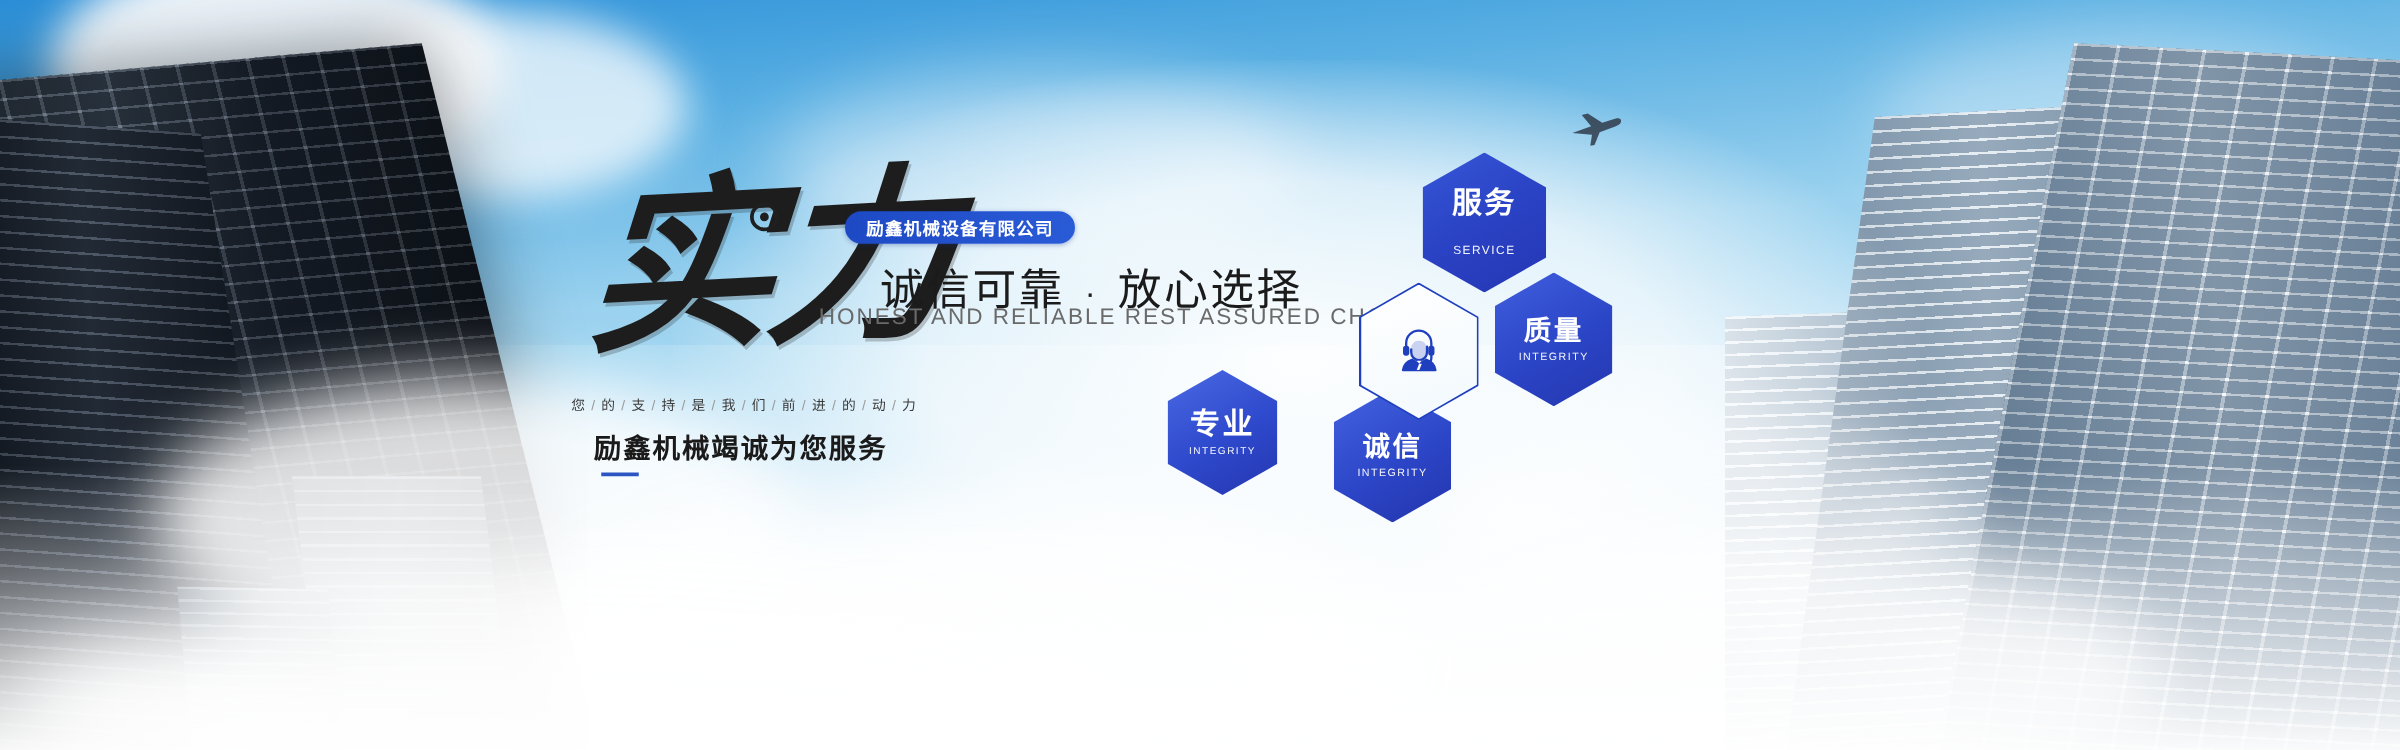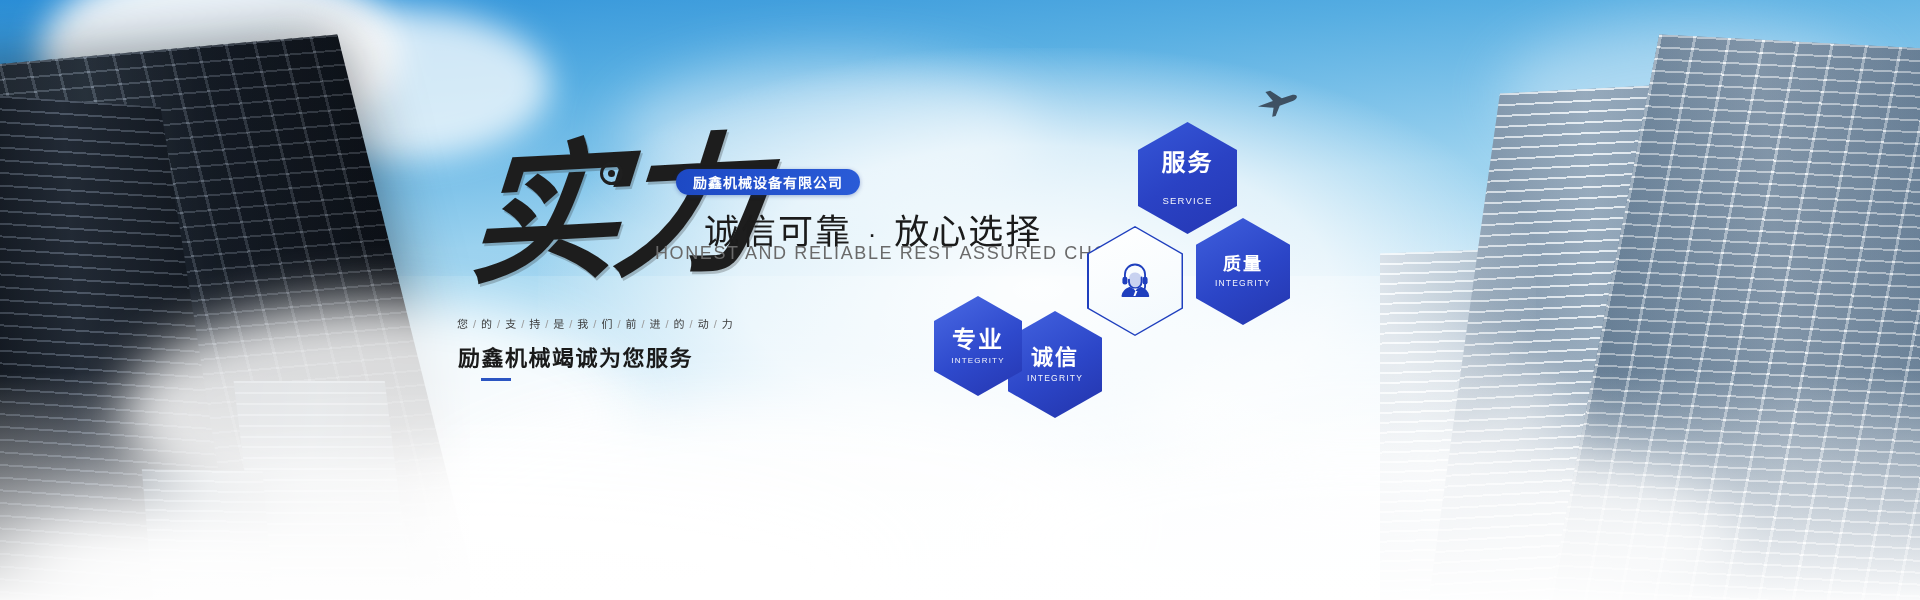--- a/index.html
+++ b/index.html
@@ -181,21 +181,21 @@
     font-size:18px;color:#6a6a6a;letter-spacing:1.6px;white-space:nowrap;
   }
 
   .slogan{
     position:absolute;left:457px;top:315px;
     font-size:11px;color:#3b3b3b;letter-spacing:1px;white-space:nowrap;
   }
   .slogan .sep{color:#9a9a9a;padding:0 4px;}
 
   .sub{
-    position:absolute;left:458px;top:340px;
+    position:absolute;left:475px;top:340px;
     font-size:22px;font-weight:700;color:#1a1a1a;letter-spacing:1.5px;white-space:nowrap;
   }
   .rule{
     position:absolute;left:481px;top:378px;width:30px;height:3px;background:#2b55c2;
   }
 
   
   .hexwrap{position:absolute;left:0;top:0;width:1920px;height:600px;}
   .hex{
     position:absolute;
@@ -211,25 +211,25 @@
     left:1138px;top:122px;width:99px;height:112px;
     background:linear-gradient(150deg,#3657d8 0%,#2a42c4 50%,#2537b4 100%);
   }
   .hex-service .cn{font-size:24px;}
   .hex-service .en{font-size:9.5px;margin-top:20px;}
 
   .hex-quality{
     left:1196px;top:218px;width:94px;height:107px;
     background:linear-gradient(150deg,#3f5fdd 0%,#2b45c7 55%,#2436ae 100%);
   }
-  .hex-quality .cn{font-size:18px;}
+  .hex-quality .cn{font-size:22px;}
   .hex-quality .en{font-size:8.5px;margin-top:4px;}
 
   .hex-trust{
-    left:1008px;top:311px;width:94px;height:107px;
+    left:1067px;top:311px;width:94px;height:107px;
     background:linear-gradient(150deg,#4363e0 0%,#2c46c8 55%,#2334ab 100%);
   }
   .hex-trust .cn{font-size:22px;}
   .hex-trust .en{font-size:8.5px;margin-top:4px;}
 
   .hex-pro{
     left:934px;top:296px;width:88px;height:100px;
     background:linear-gradient(150deg,#4a6ae4 0%,#2e49cc 55%,#2536b0 100%);
   }
   .hex-pro .cn{font-size:24px;}

